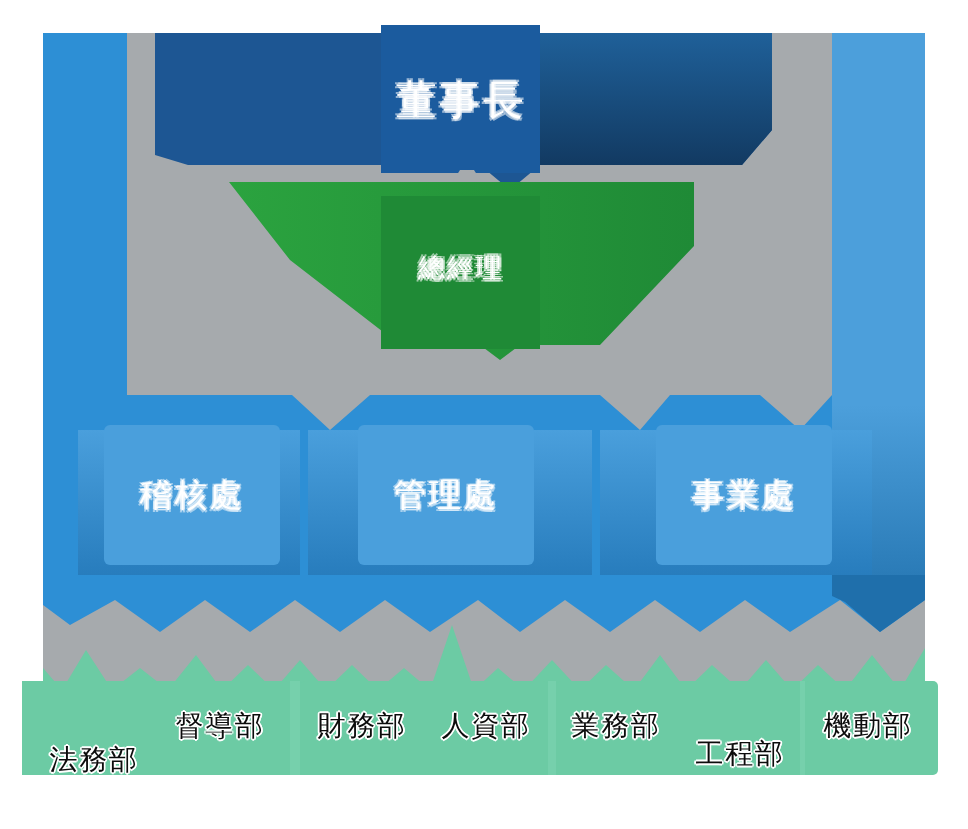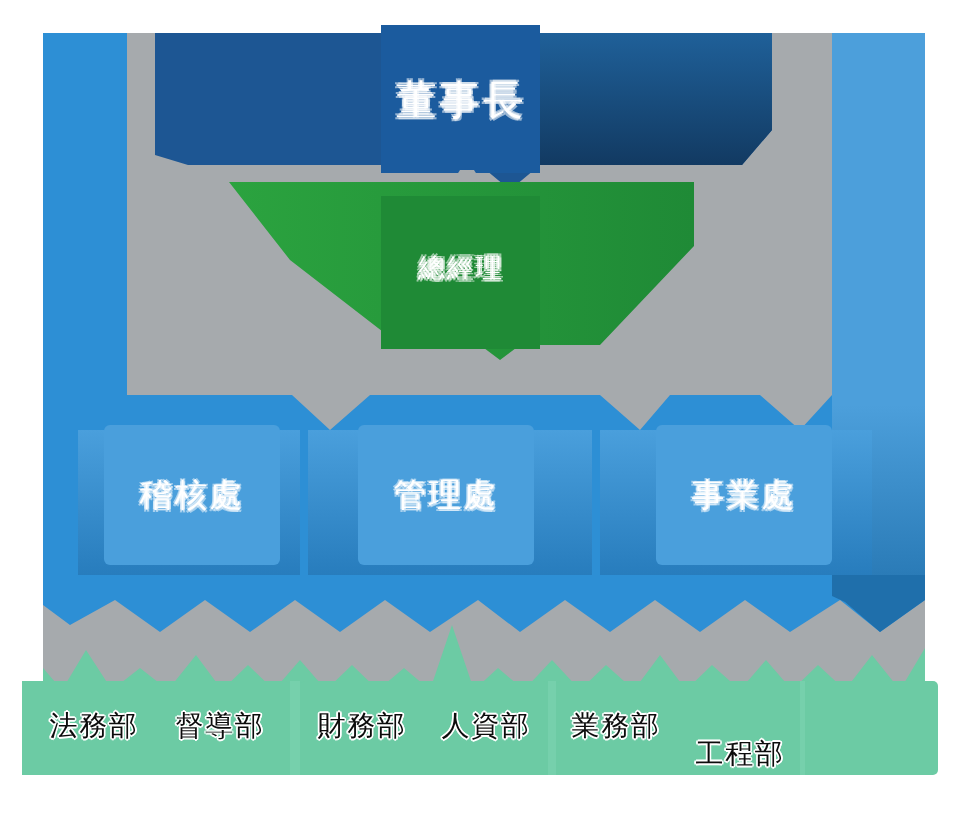--- a/index.html
+++ b/index.html
@@ -223,20 +223,21 @@
   <div class="label-layer">
 
     <div class="node-label lvl1" style="left:381px; top:60px; width:160px; height:80px;">董事長</div>
 
     <div class="node-label lvl2" style="left:381px; top:228px; width:160px; height:80px;">總經理</div>
 
     <div class="node-label lvl3" style="left:104px; top:458px; width:176px; height:74px;">稽核處</div>
     <div class="node-label lvl3" style="left:656px; top:458px; width:176px; height:74px;">事業處</div>
     <div class="node-label lvl3" style="left:358px; top:458px; width:176px; height:74px;">管理處</div>
 
-    <div class="node-label lvl4" style="left:32px; top:698px; width:124px; height:56px;">法務部</div>
+    <div class="node-label lvl4" style="left:32px; top:732px; width:124px; height:56px;">法務部</div>
     <div class="node-label lvl4" style="left:158px; top:698px; width:124px; height:56px;">督導部</div>
     <div class="node-label lvl4" style="left:424px; top:698px; width:124px; height:56px;">人資部</div>
     <div class="node-label lvl4" style="left:300px; top:698px; width:124px; height:56px;">財務部</div>
     <div class="node-label lvl4" style="left:554px; top:698px; width:124px; height:56px;">業務部</div>
     <div class="node-label lvl4" style="left:678px; top:726px; width:124px; height:56px;text-align:center;">工程部</div>
+    <div class="node-label lvl4" style="left:806px; top:698px; width:124px; height:56px;">機動部</div>
   </div>
 </div>
 
 </body></html>

